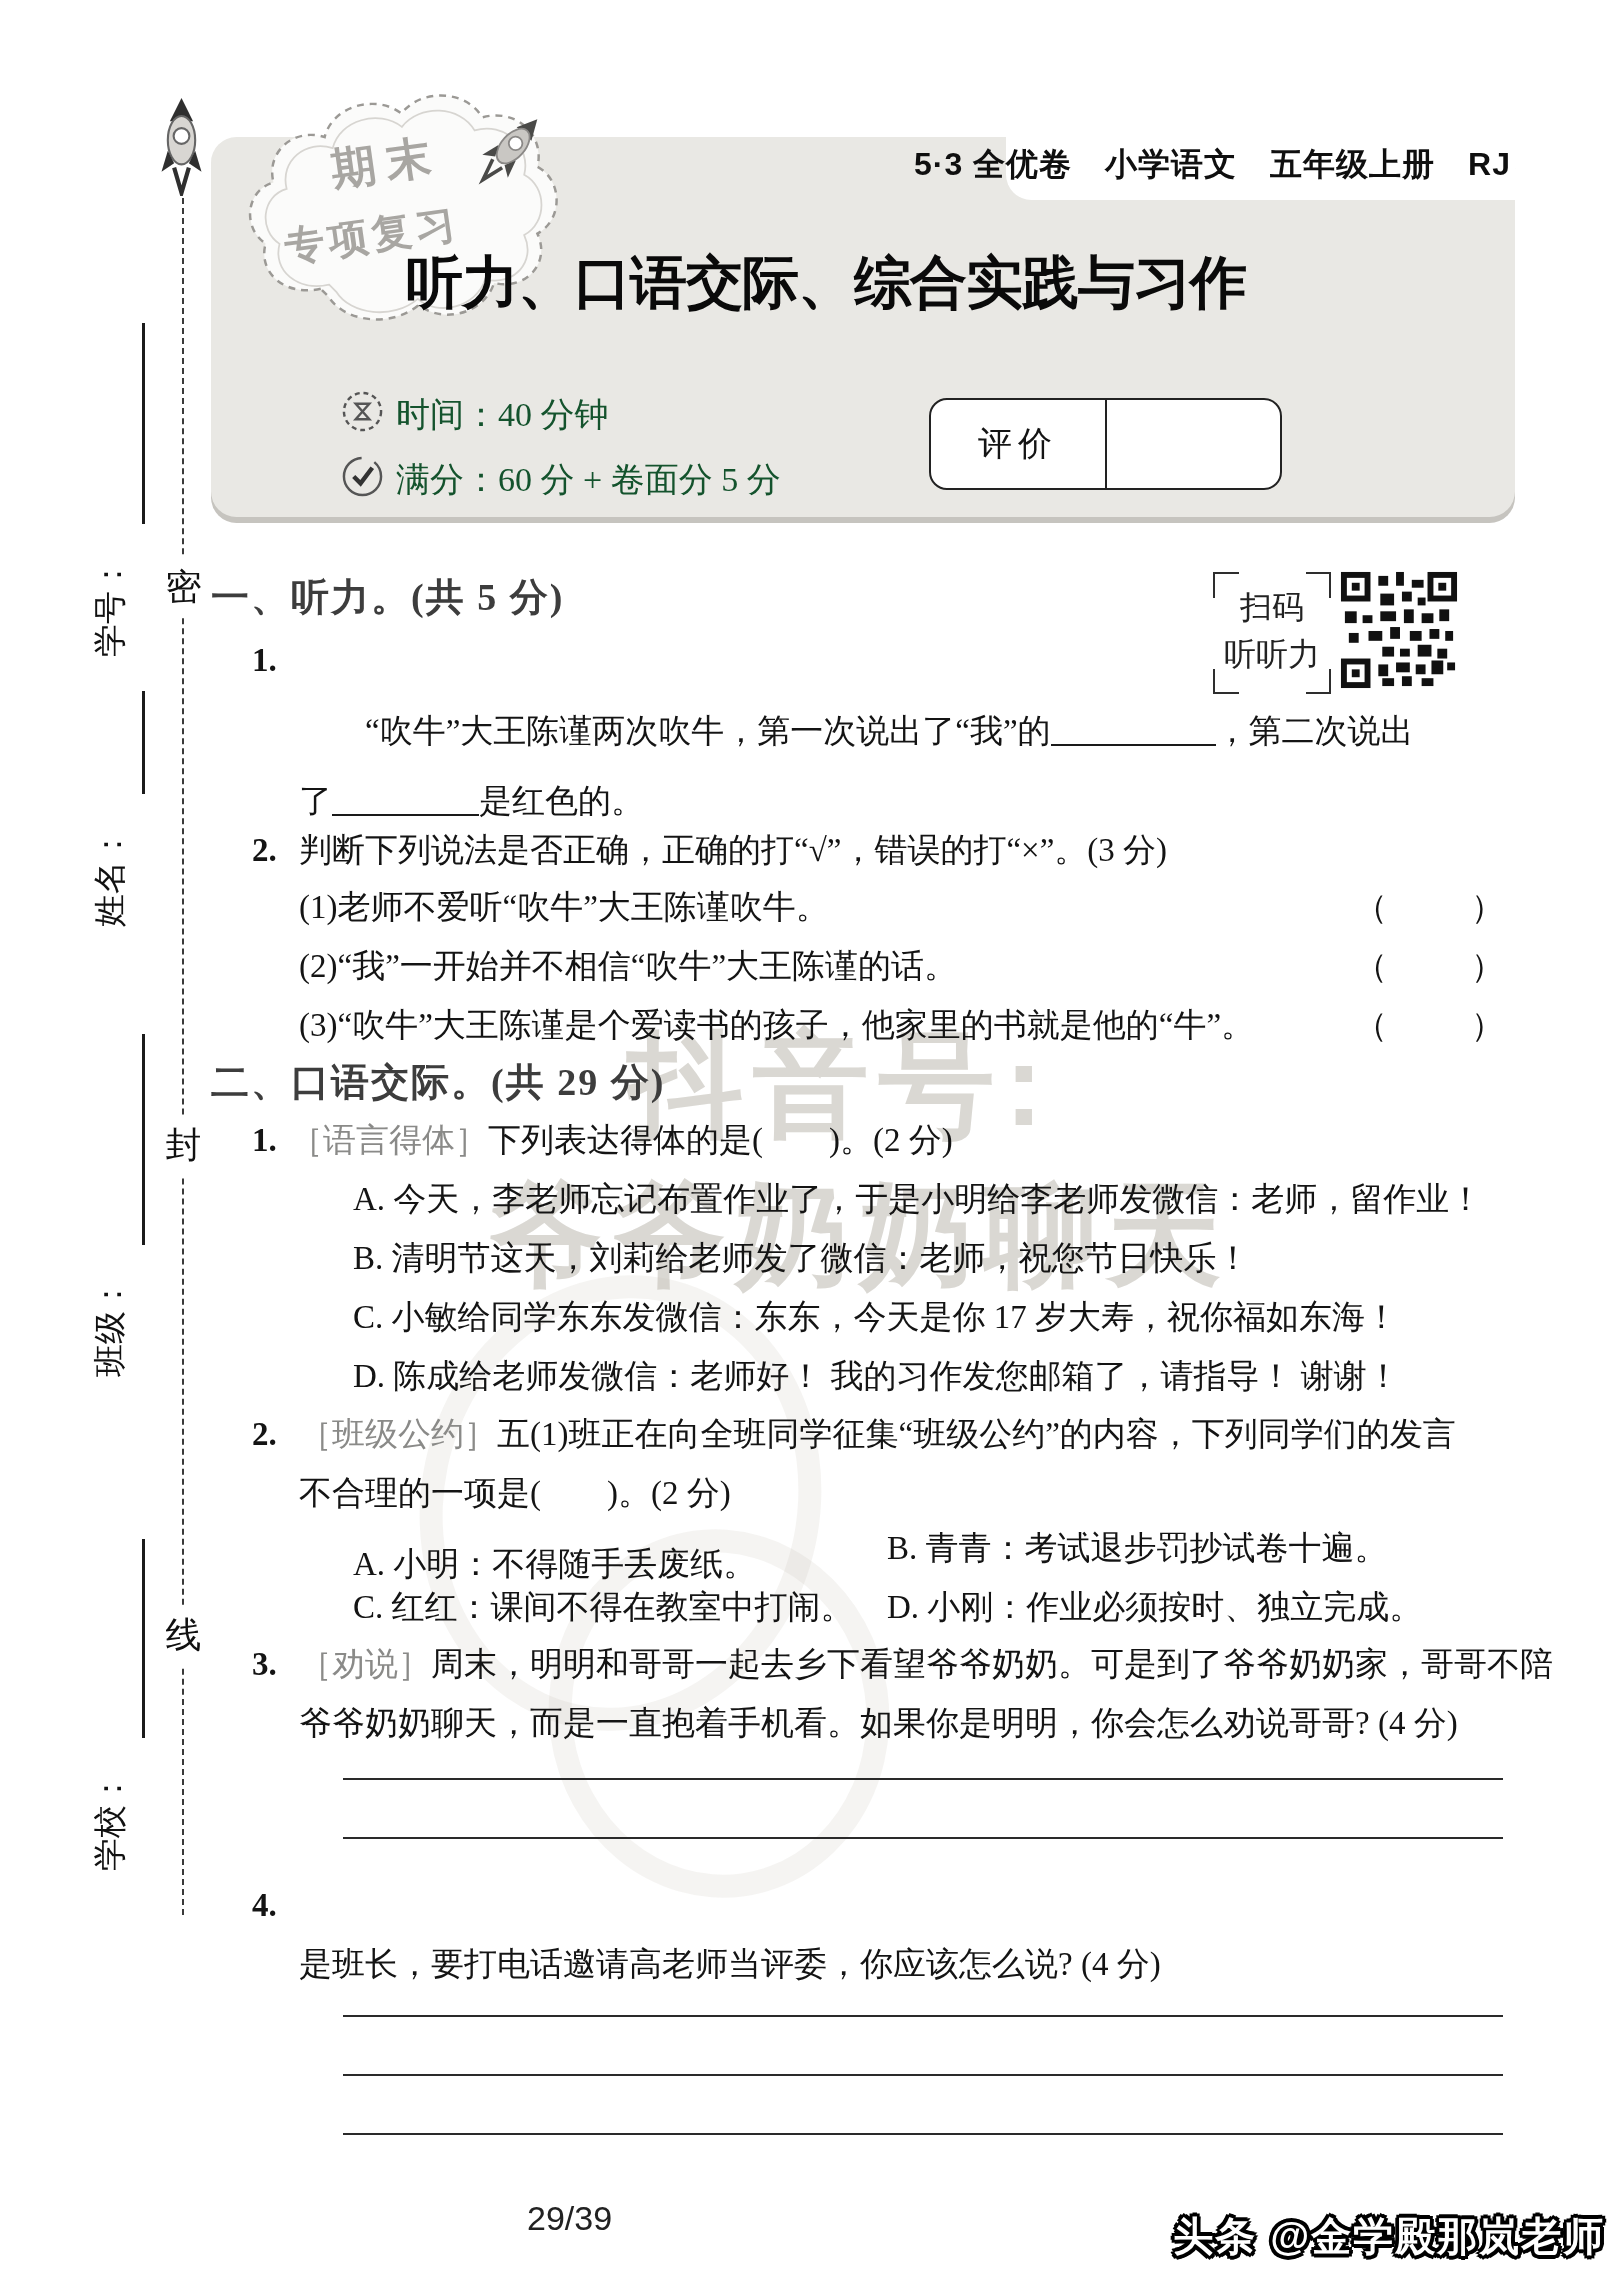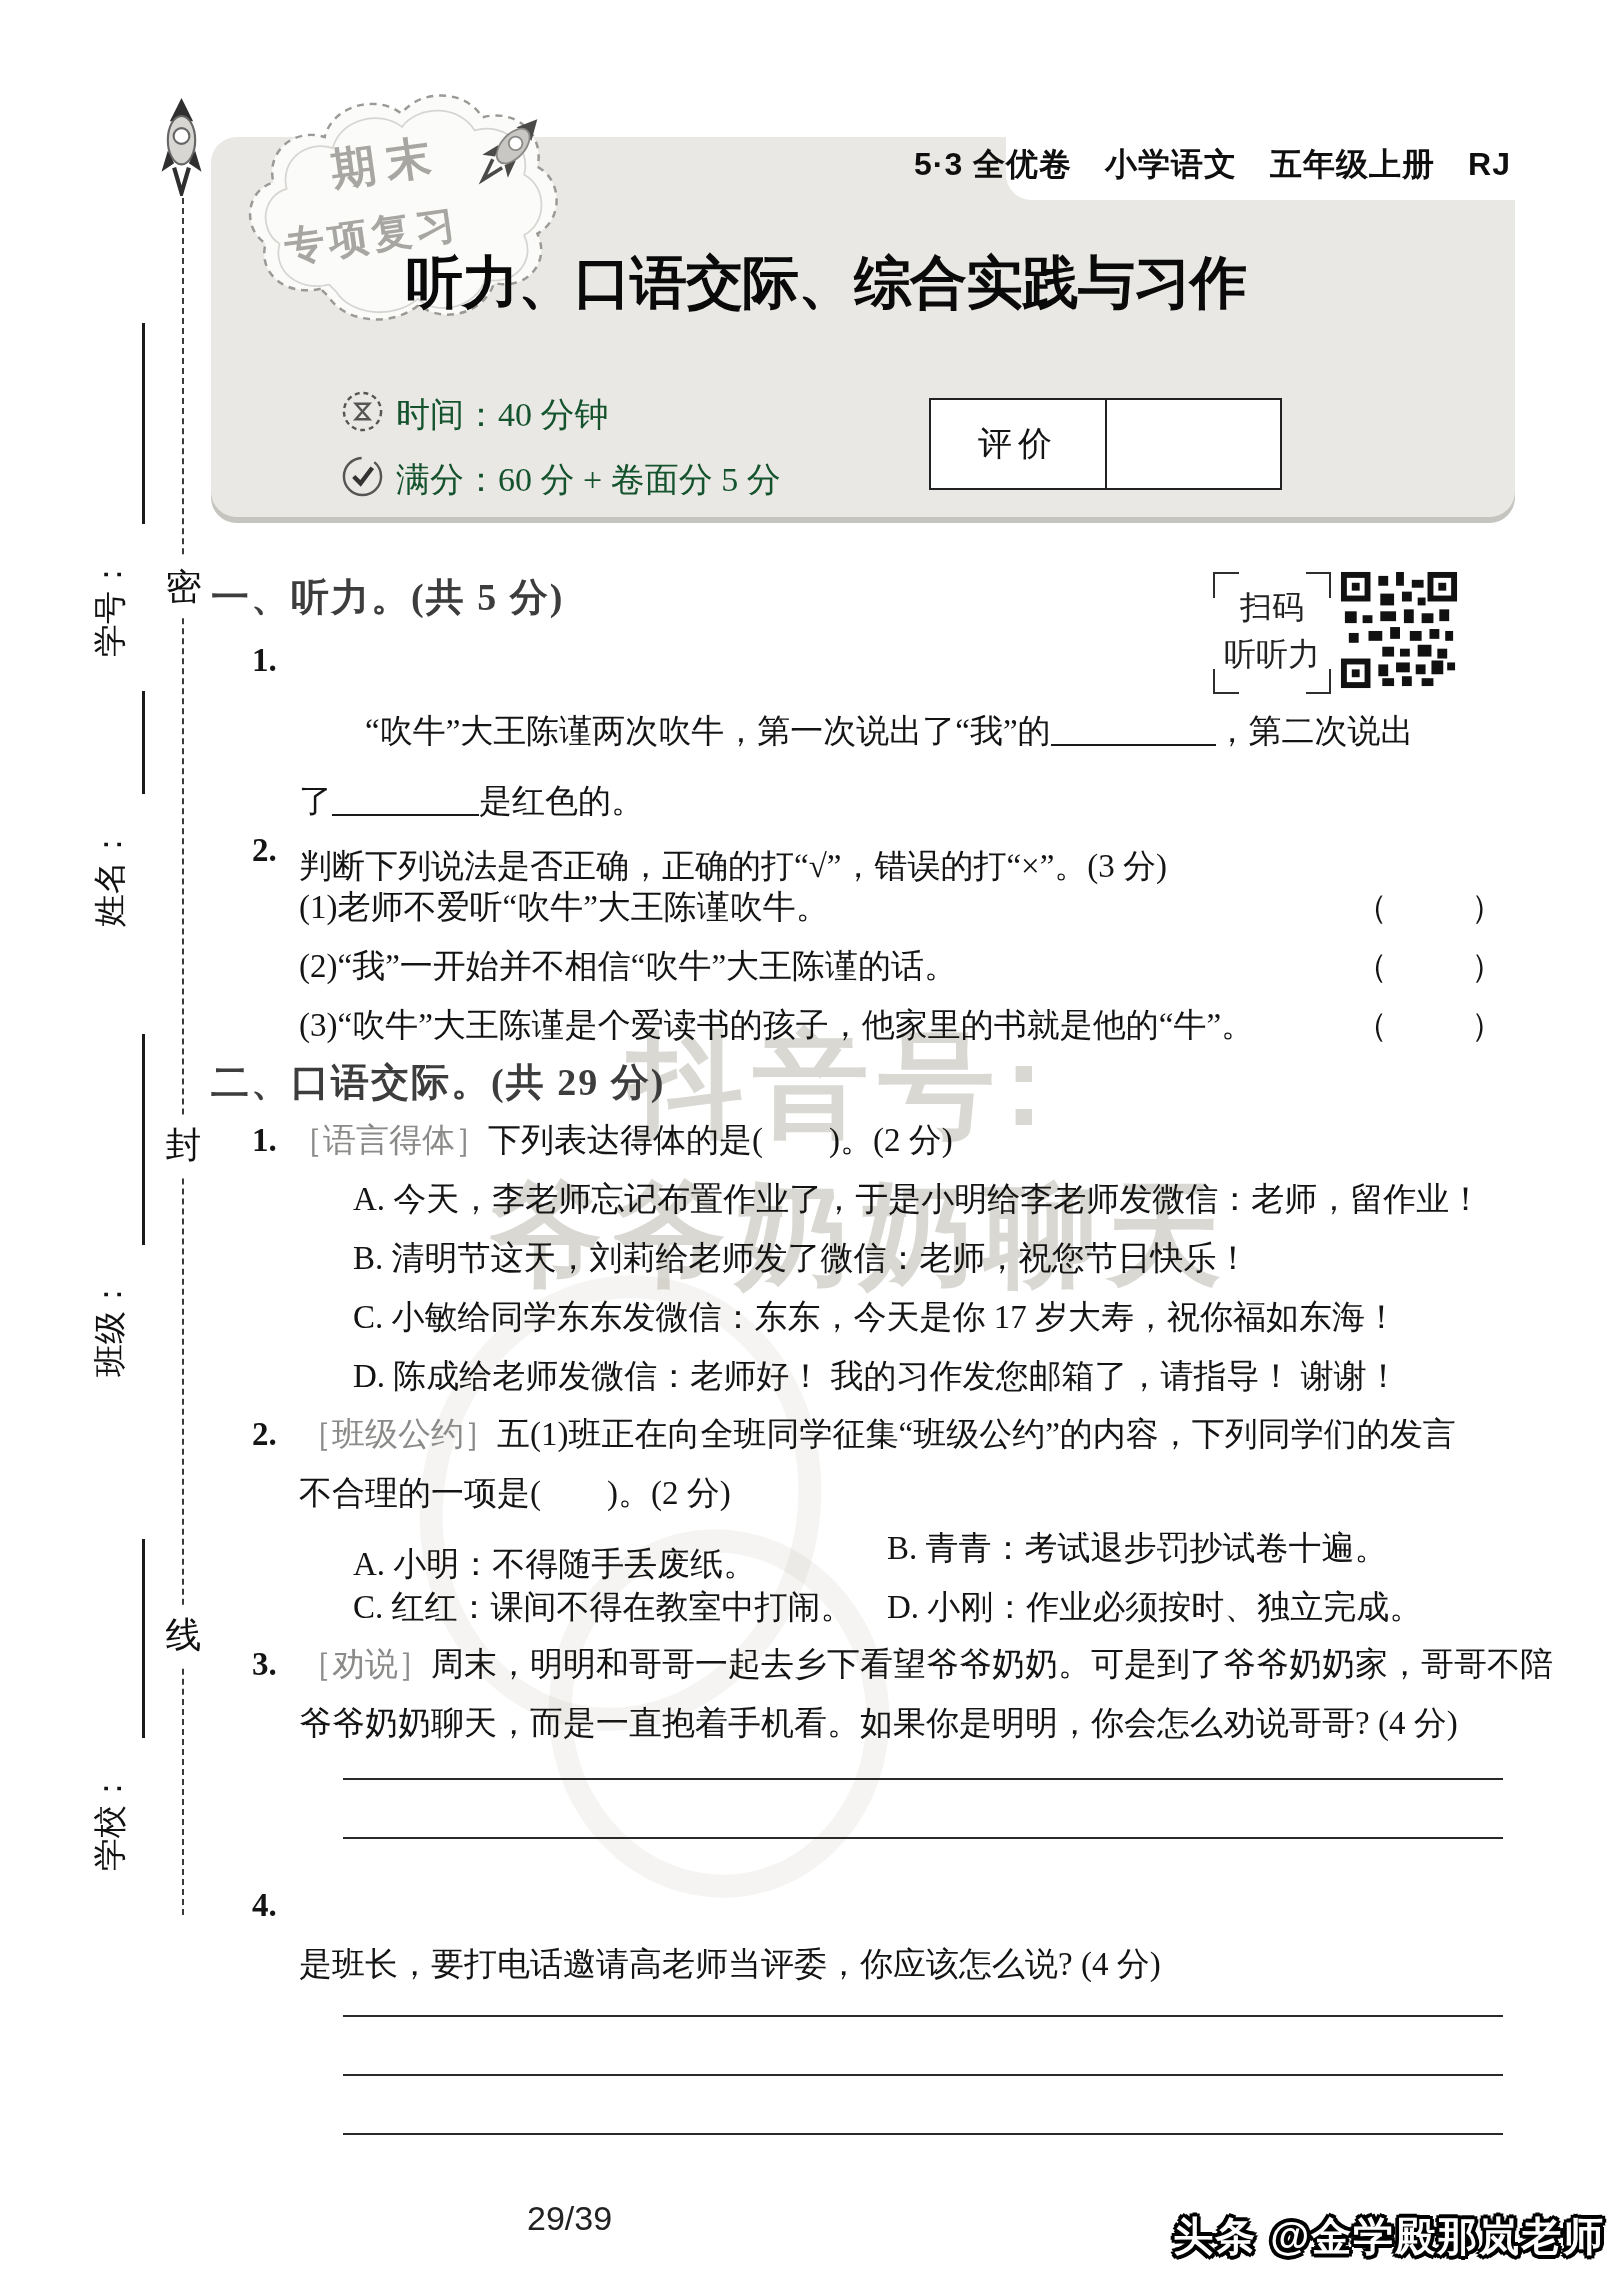--- a/index.html
+++ b/index.html
@@ -31,21 +31,21 @@
   .bigtitle{position:absolute;left:406px;top:245px;font-family:"Liberation Sans",sans-serif;
          font-weight:900;font-size:57px;letter-spacing:-1px;color:#0a0a0a;white-space:nowrap;}
   .meta{position:absolute;font-size:34px;color:#14532d;white-space:nowrap;}
   .micon{position:absolute;width:43px;height:43px;}
   .badge1{position:absolute;left:331px;top:133px;font-weight:bold;font-size:45px;color:#a8a6a2;
           letter-spacing:9.8px;transform:rotate(-8deg);font-family:"Liberation Sans",sans-serif;}
   .badge2{position:absolute;left:284px;top:208px;font-weight:bold;font-size:40px;color:#a8a6a2;
           letter-spacing:3.9px;transform:rotate(-8deg);font-family:"Liberation Sans",sans-serif;}
 
   .evalbox{position:absolute;left:929px;top:398px;width:349px;height:88px;background:#fff;
-           border:2px solid #222;border-radius:0;display:flex;}
+           border:2px solid #222;border-radius:18px;display:flex;}
   .evalbox .c1{width:174px;border-right:2px solid #222;display:flex;align-items:center;
                justify-content:center;font-size:34px;letter-spacing:5.9px;}
   .evalbox .c2{flex:1;}
 
   
   .qrframe{position:absolute;left:1213px;top:572px;width:118px;height:122px;}
   .ck{position:absolute;width:23.5px;height:23.5px;border:2.9px solid #2e2e2e;}
   .ck.tl{top:0;left:0;border-right:none;border-bottom:none;}
   .ck.tr{top:0;right:0;border-left:none;border-bottom:none;}
   .ck.bl{bottom:0;left:0;border-right:none;border-top:none;}
@@ -198,21 +198,21 @@
   <div class="t num" style="left:252px;top:639px;">1.</div>
 
   <div class="t" style="left:365px;top:710px;">
     <span>“吹牛”大王陈谨两次吹牛，第一次说出了“我”的</span><span class="blank" style="width:165px;"></span><span>，第二次说出</span>
   </div>
   <div class="t" style="left:299px;top:780px;">
     <span>了</span><span class="blank" style="width:147px;"></span><span>是红色的。</span>
   </div>
 
   <div class="t num" style="left:252px;top:829px;">2.</div>
-  <div class="t" style="left:299px;top:829px;margin-top:16px;">判断下列说法是否正确，正确的打“√”，错误的打“×”。(3 分)</div>
+  <div class="t" style="left:299px;top:829px;">判断下列说法是否正确，正确的打“√”，错误的打“×”。(3 分)</div>
 
   <div class="t judge" style="left:299px;top:886px;">
     <span>(1)老师不爱听“吹牛”大王陈谨吹牛。</span>
     <span class="br">（　　）</span>
   </div>
   <div class="t judge" style="left:299px;top:945px;">
     <span>(2)“我”一开始并不相信“吹牛”大王陈谨的话。</span>
     <span class="br">（　　）</span>
   </div>
   <div class="t judge" style="left:299px;top:1004px;">

